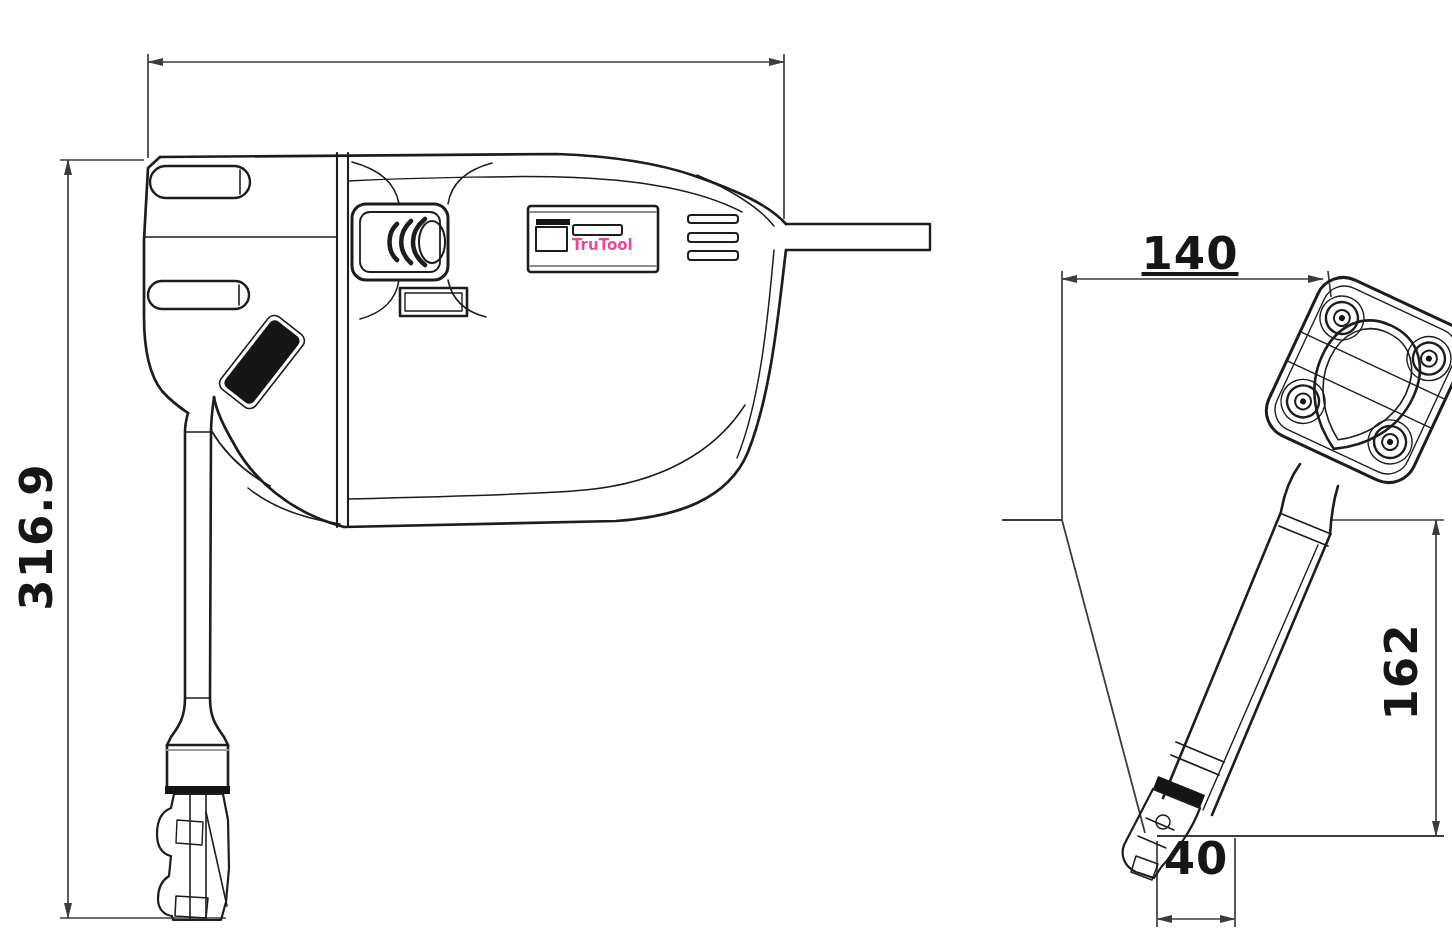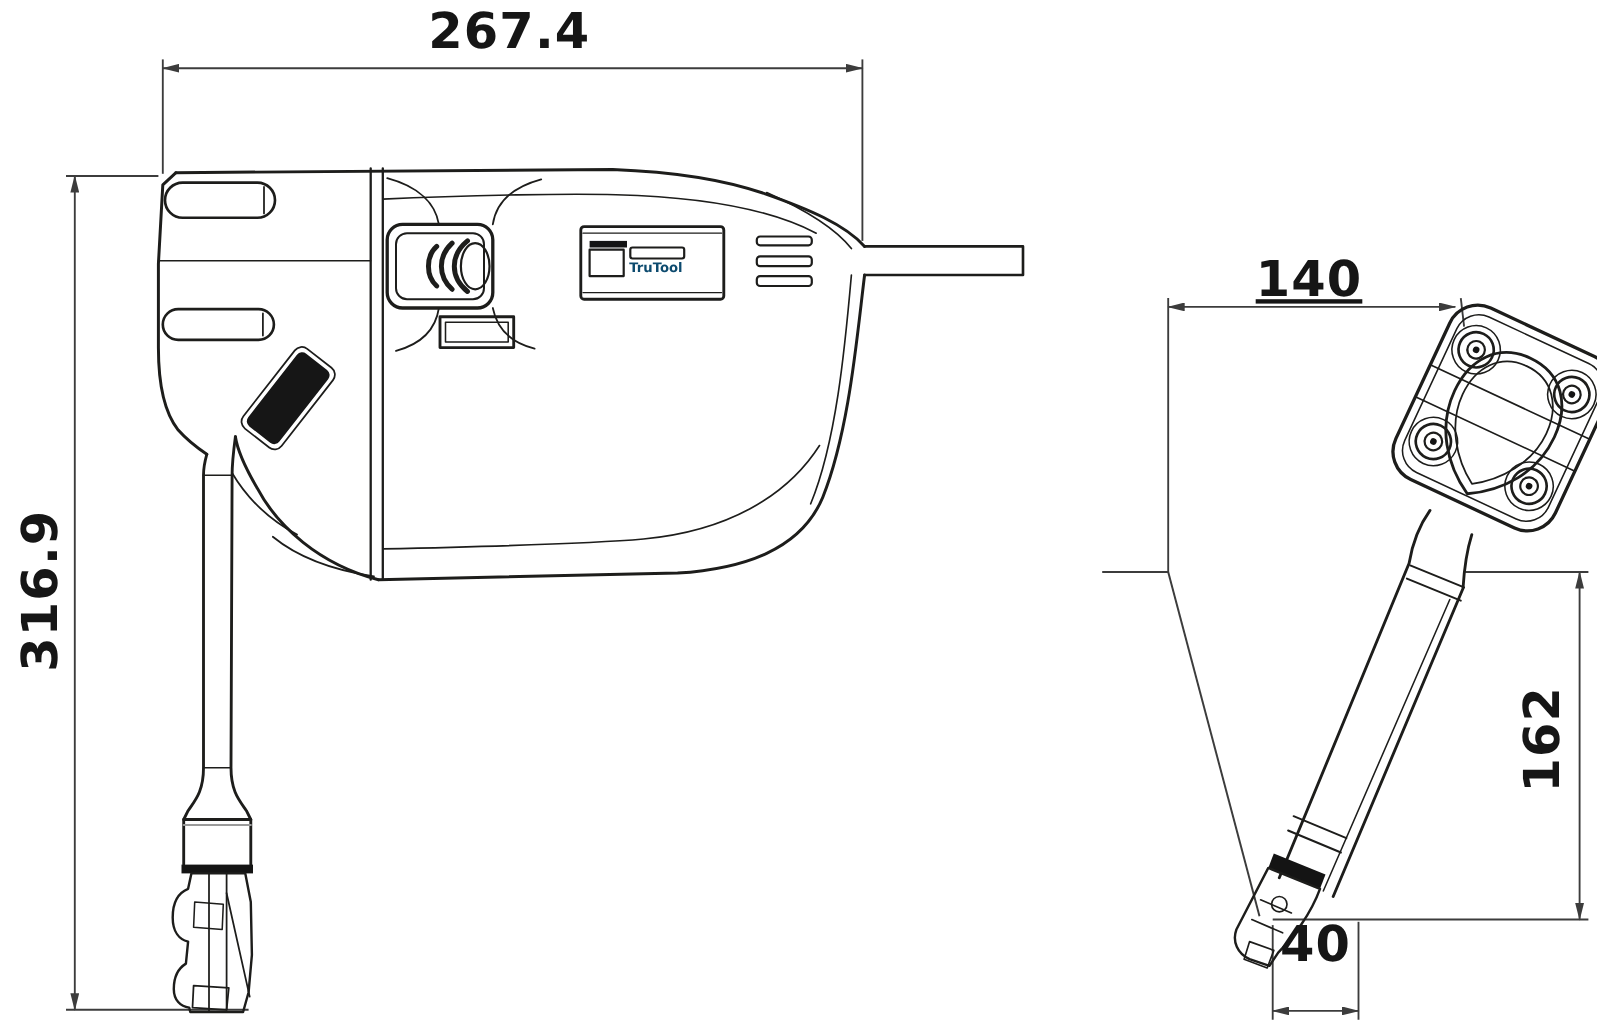--- a/index.html
+++ b/index.html
@@ -20,22 +20,22 @@
     line-height:1;
     letter-spacing:1px;
     white-space:nowrap;
   }
   .big{font-size:45px;}
   .rot{transform:rotate(-90deg);}
   .brand-text{
     position:absolute;
     font-family:"DejaVu Sans",sans-serif;
     font-weight:700;
-    font-size:12px;
-    color:#0c4a6e;
+    font-size:15px;
+    color:#ec4899;
     letter-spacing:0px;
     white-space:nowrap;
   }
 </style>
 </head>
 <body>
 
 <div class="canvas">
 
   <svg width="1452" height="934" viewBox="0 0 1452 934">
@@ -212,21 +212,20 @@
       <g>
         <path stroke-width="2.2" d="M1153,789 L1200,808 C1192,830 1176,852 1162,866 L1154,878 L1136,872 C1125,867 1120,856 1124,845 Z"></path>
         <circle cx="1163" cy="822" r="7" stroke-width="1.5"></circle>
         <line x1="1146" y1="818" x2="1174" y2="830" stroke-width="1.5"></line>
         <line x1="1138" y1="836" x2="1166" y2="848" stroke-width="1.5"></line>
         <path stroke-width="1.5" d="M1136,856 L1158,864 L1152,880 L1131,872 Z"></path>
       </g>
     </g>
   </svg>
 
-  <div class="dim-label big" style="left:363px;top:6px;width:200px;">267.4</div>
 
   <div class="dim-label big rot" style="left:-68px;top:509px;width:220px;height:56px;">316.9</div>
 
   <div class="dim-label big" style="left:1110px;top:231px;width:160px;text-decoration:underline;">140</div>
 
   <div class="dim-label big rot" style="left:1325px;top:646px;width:160px;height:52px;">162</div>
 
   <div class="dim-label big" style="left:1146px;top:836px;width:100px;">40</div>
 
   <div class="brand-text" style="left:572px;top:236px;">TruTool</div>

